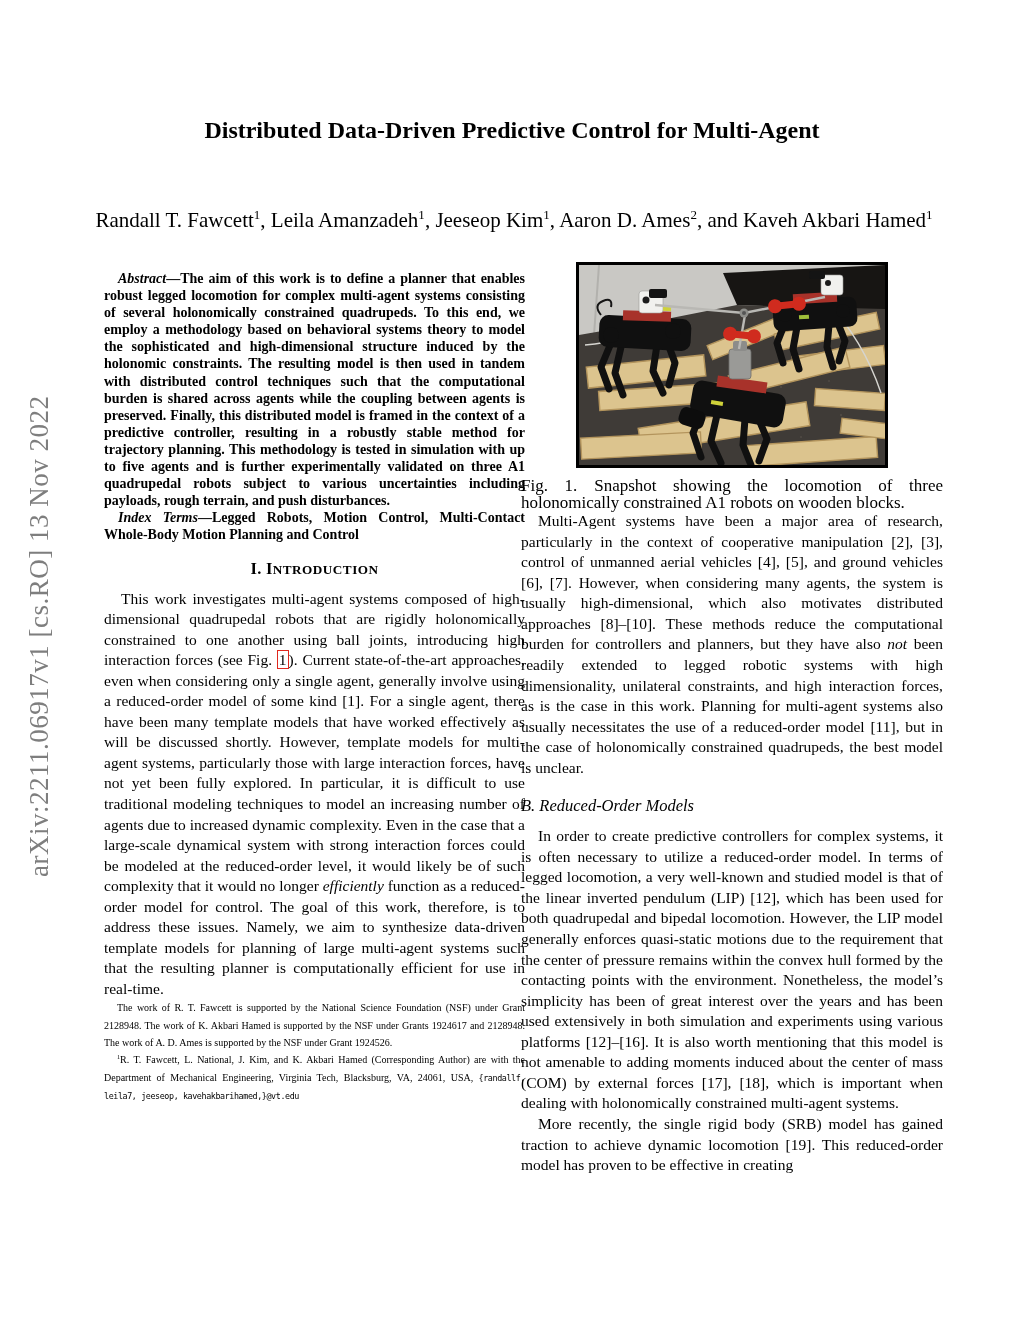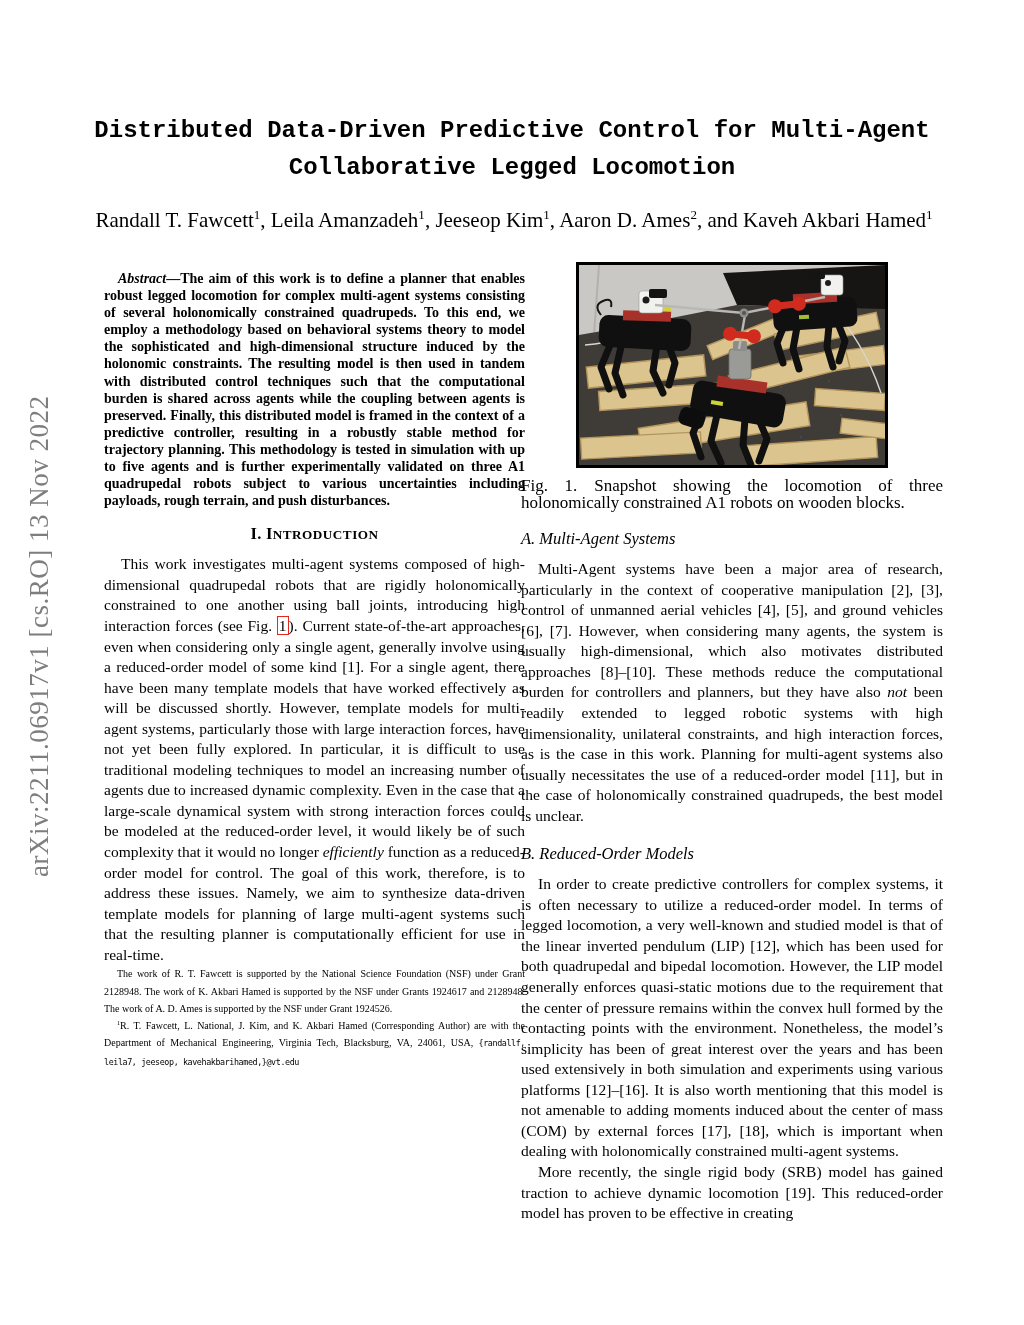--- a/index.html
+++ b/index.html
@@ -8,21 +8,21 @@
     background:var(--page-bg,#fff);color:var(--text,#000);
     font-family:"Liberation Serif", serif;
   }
   .arxiv-strip{
     position:absolute;left:24px;top:330px;height:612px;
     writing-mode:vertical-rl;transform:rotate(180deg);
     font-size:27px;color:var(--arxiv-gray,#7e7e7e);
     letter-spacing:0.5px;white-space:nowrap;text-align:center;
   }
   .title-block{position:absolute;top:112px;left:0;width:100%;text-align:center;}
-  .title-line{font-size:24px;font-weight:bold;line-height:37px;font-family:Liberation Mono, monospace;}
+  .title-line{font-size:24px;font-weight:bold;line-height:37px;}
   .authors{position:absolute;top:208px;left:2px;width:100%;text-align:center;font-size:21px;}
   .col{position:absolute;text-align:justify;}
   .col-left{left:104px;top:270px;width:421px;}
   .col-right{left:521px;top:262px;width:422px;}
   p{margin:0;}
   .abstract-p,.index-p{font-size:14px;font-weight:bold;line-height:17.1px;text-indent:14px;}
   .section-h{font-weight:bold;font-size:16.5px;text-align:center;margin:15px 0 10px 0;letter-spacing:0.3px;}
   .body-p{font-size:15.5px;line-height:20.55px;text-indent:17px;}
   .footnotes{font-size:10px;line-height:17.3px;}
   .footnotes p{text-indent:13px;}
@@ -56,27 +56,27 @@
   .f-payload{fill:var(--fig-payload,#9a9a97);stroke:#6e6e6c;stroke-width:0.8;}
   .f-speck{fill:#565049;opacity:0.7;}
 </style>
 </head>
 <body>
 
 <div class="arxiv-strip">arXiv:2211.06917v1  [cs.RO]  13 Nov 2022</div>
 
 <div class="title-block">
   <div class="title-line">Distributed Data-Driven Predictive Control for Multi-Agent</div>
-  <div class="title-line">Collaborative Legged Locomotion</div>
 </div>
 
 <div class="authors"><span>Randall T. Fawcett</span><span class="run-sup">1</span><span>, Leila Amanzadeh</span><span class="run-sup">1</span><span>, Jeeseop Kim</span><span class="run-sup">1</span><span>, Aaron D. Ames</span><span class="run-sup">2</span><span>, and Kaveh Akbari Hamed</span><span class="run-sup">1</span></div>
 
 <div class="col col-left">
   <p class="abstract-p"><span class="run-bi">Abstract</span><span class="run-b">—The aim of this work is to define a planner that enables robust legged locomotion for complex multi-agent systems consisting of several holonomically constrained quadrupeds. To this end, we employ a methodology based on behavioral systems theory to model the sophisticated and high-dimensional structure induced by the holonomic constraints. The resulting model is then used in tandem with distributed control techniques such that the computational burden is shared across agents while the coupling between agents is preserved. Finally, this distributed model is framed in the context of a predictive controller, resulting in a robustly stable method for trajectory planning. This methodology is tested in simulation with up to five agents and is further experimentally validated on three A1 quadrupedal robots subject to various uncertainties including payloads, rough terrain, and push disturbances.</span></p>
+  <p class="index-p"><span class="run-bi">Index Terms</span><span class="run-b">—Legged Robots, Motion Control, Multi-Contact Whole-Body Motion Planning and Control</span></p>
   <h2 class="section-h"><span>I. I</span><span class="run-sc">NTRODUCTION</span></h2>
   <p class="body-p"><span>This work investigates multi-agent systems composed of high-dimensional quadrupedal robots that are rigidly holonomically constrained to one another using ball joints, introducing high interaction forces (see Fig. </span><span class="run-linkbox">1</span><span>). Current state-of-the-art approaches, even when considering only a single agent, generally involve using a reduced-order model of some kind [1]. For a single agent, there have been many template models that have worked effectively as will be discussed shortly. However, template models for multi-agent systems, particularly those with large interaction forces, have not yet been fully explored. In particular, it is difficult to use traditional modeling techniques to model an increasing number of agents due to increased dynamic complexity. Even in the case that a large-scale dynamical system with strong interaction forces could be modeled at the reduced-order level, it would likely be of such complexity that it would no longer </span><span class="run-i">efficiently</span><span> function as a reduced-order model for control. The goal of this work, therefore, is to address these issues. Namely, we aim to synthesize data-driven template models for planning of large multi-agent systems such that the resulting planner is computationally efficient for use in real-time.</span></p>
   <div class="footnotes">
     <p><span>The work of R. T. Fawcett is supported by the National Science Foundation (NSF) under Grant 2128948. The work of K. Akbari Hamed is supported by the NSF under Grants 1924617 and 2128948. The work of A. D. Ames is supported by the NSF under Grant 1924526.</span></p>
     <p><span class="run-sup">1</span><span>R. T. Fawcett, L. National, J. Kim, and K. Akbari Hamed (Corresponding Author) are with the Department of Mechanical Engineering, Virginia Tech, Blacksburg, VA, 24061, USA, </span><span class="run-mono">{randallf, leila7, jeeseop, kavehakbarihamed,}@vt.edu</span></p>
   </div>
 </div>
 
 <div class="col col-right">
   <div class="figure-frame">
@@ -177,18 +177,17 @@
         <circle class="f-dumb" cx="220" cy="40" r="7"></circle>
       </g>
       <g transform="rotate(6 163 70)">
         <rect class="f-dumb" x="151" y="66.5" width="24" height="7"></rect>
         <circle class="f-dumb" cx="151" cy="70" r="7"></circle>
         <circle class="f-dumb" cx="175" cy="70" r="7"></circle>
       </g>
     </svg>
   </div>
   <p class="caption">Fig. 1. Snapshot showing the locomotion of three holonomically constrained A1 robots on wooden blocks.</p>
-  <h3 class="subsection-h">A. Multi-Agent Systems</h3>
   <p class="body-p"><span>Multi-Agent systems have been a major area of research, particularly in the context of cooperative manipulation [2], [3], control of unmanned aerial vehicles [4], [5], and ground vehicles [6], [7]. However, when considering many agents, the system is usually high-dimensional, which also motivates distributed approaches [8]–[10]. These methods reduce the computational burden for controllers and planners, but they have also </span><span class="run-i">not</span><span> been readily extended to legged robotic systems with high dimensionality, unilateral constraints, and high interaction forces, as is the case in this work. Planning for multi-agent systems also usually necessitates the use of a reduced-order model [11], but in the case of holonomically constrained quadrupeds, the best model is unclear.</span></p>
   <h3 class="subsection-h">B. Reduced-Order Models</h3>
   <p class="body-p">In order to create predictive controllers for complex systems, it is often necessary to utilize a reduced-order model. In terms of legged locomotion, a very well-known and studied model is that of the linear inverted pendulum (LIP) [12], which has been used for both quadrupedal and bipedal locomotion. However, the LIP model generally enforces quasi-static motions due to the requirement that the center of pressure remains within the convex hull formed by the contacting points with the environment. Nonetheless, the model’s simplicity has been of great interest over the years and has been used extensively in both simulation and experiments using various platforms [12]–[16]. It is also worth mentioning that this model is not amenable to adding moments induced about the center of mass (COM) by external forces [17], [18], which is important when dealing with holonomically constrained multi-agent systems.</p>
   <p class="body-p">More recently, the single rigid body (SRB) model has gained traction to achieve dynamic locomotion [19]. This reduced-order model has proven to be effective in creating</p>
 </div>
 
 </body></html>

